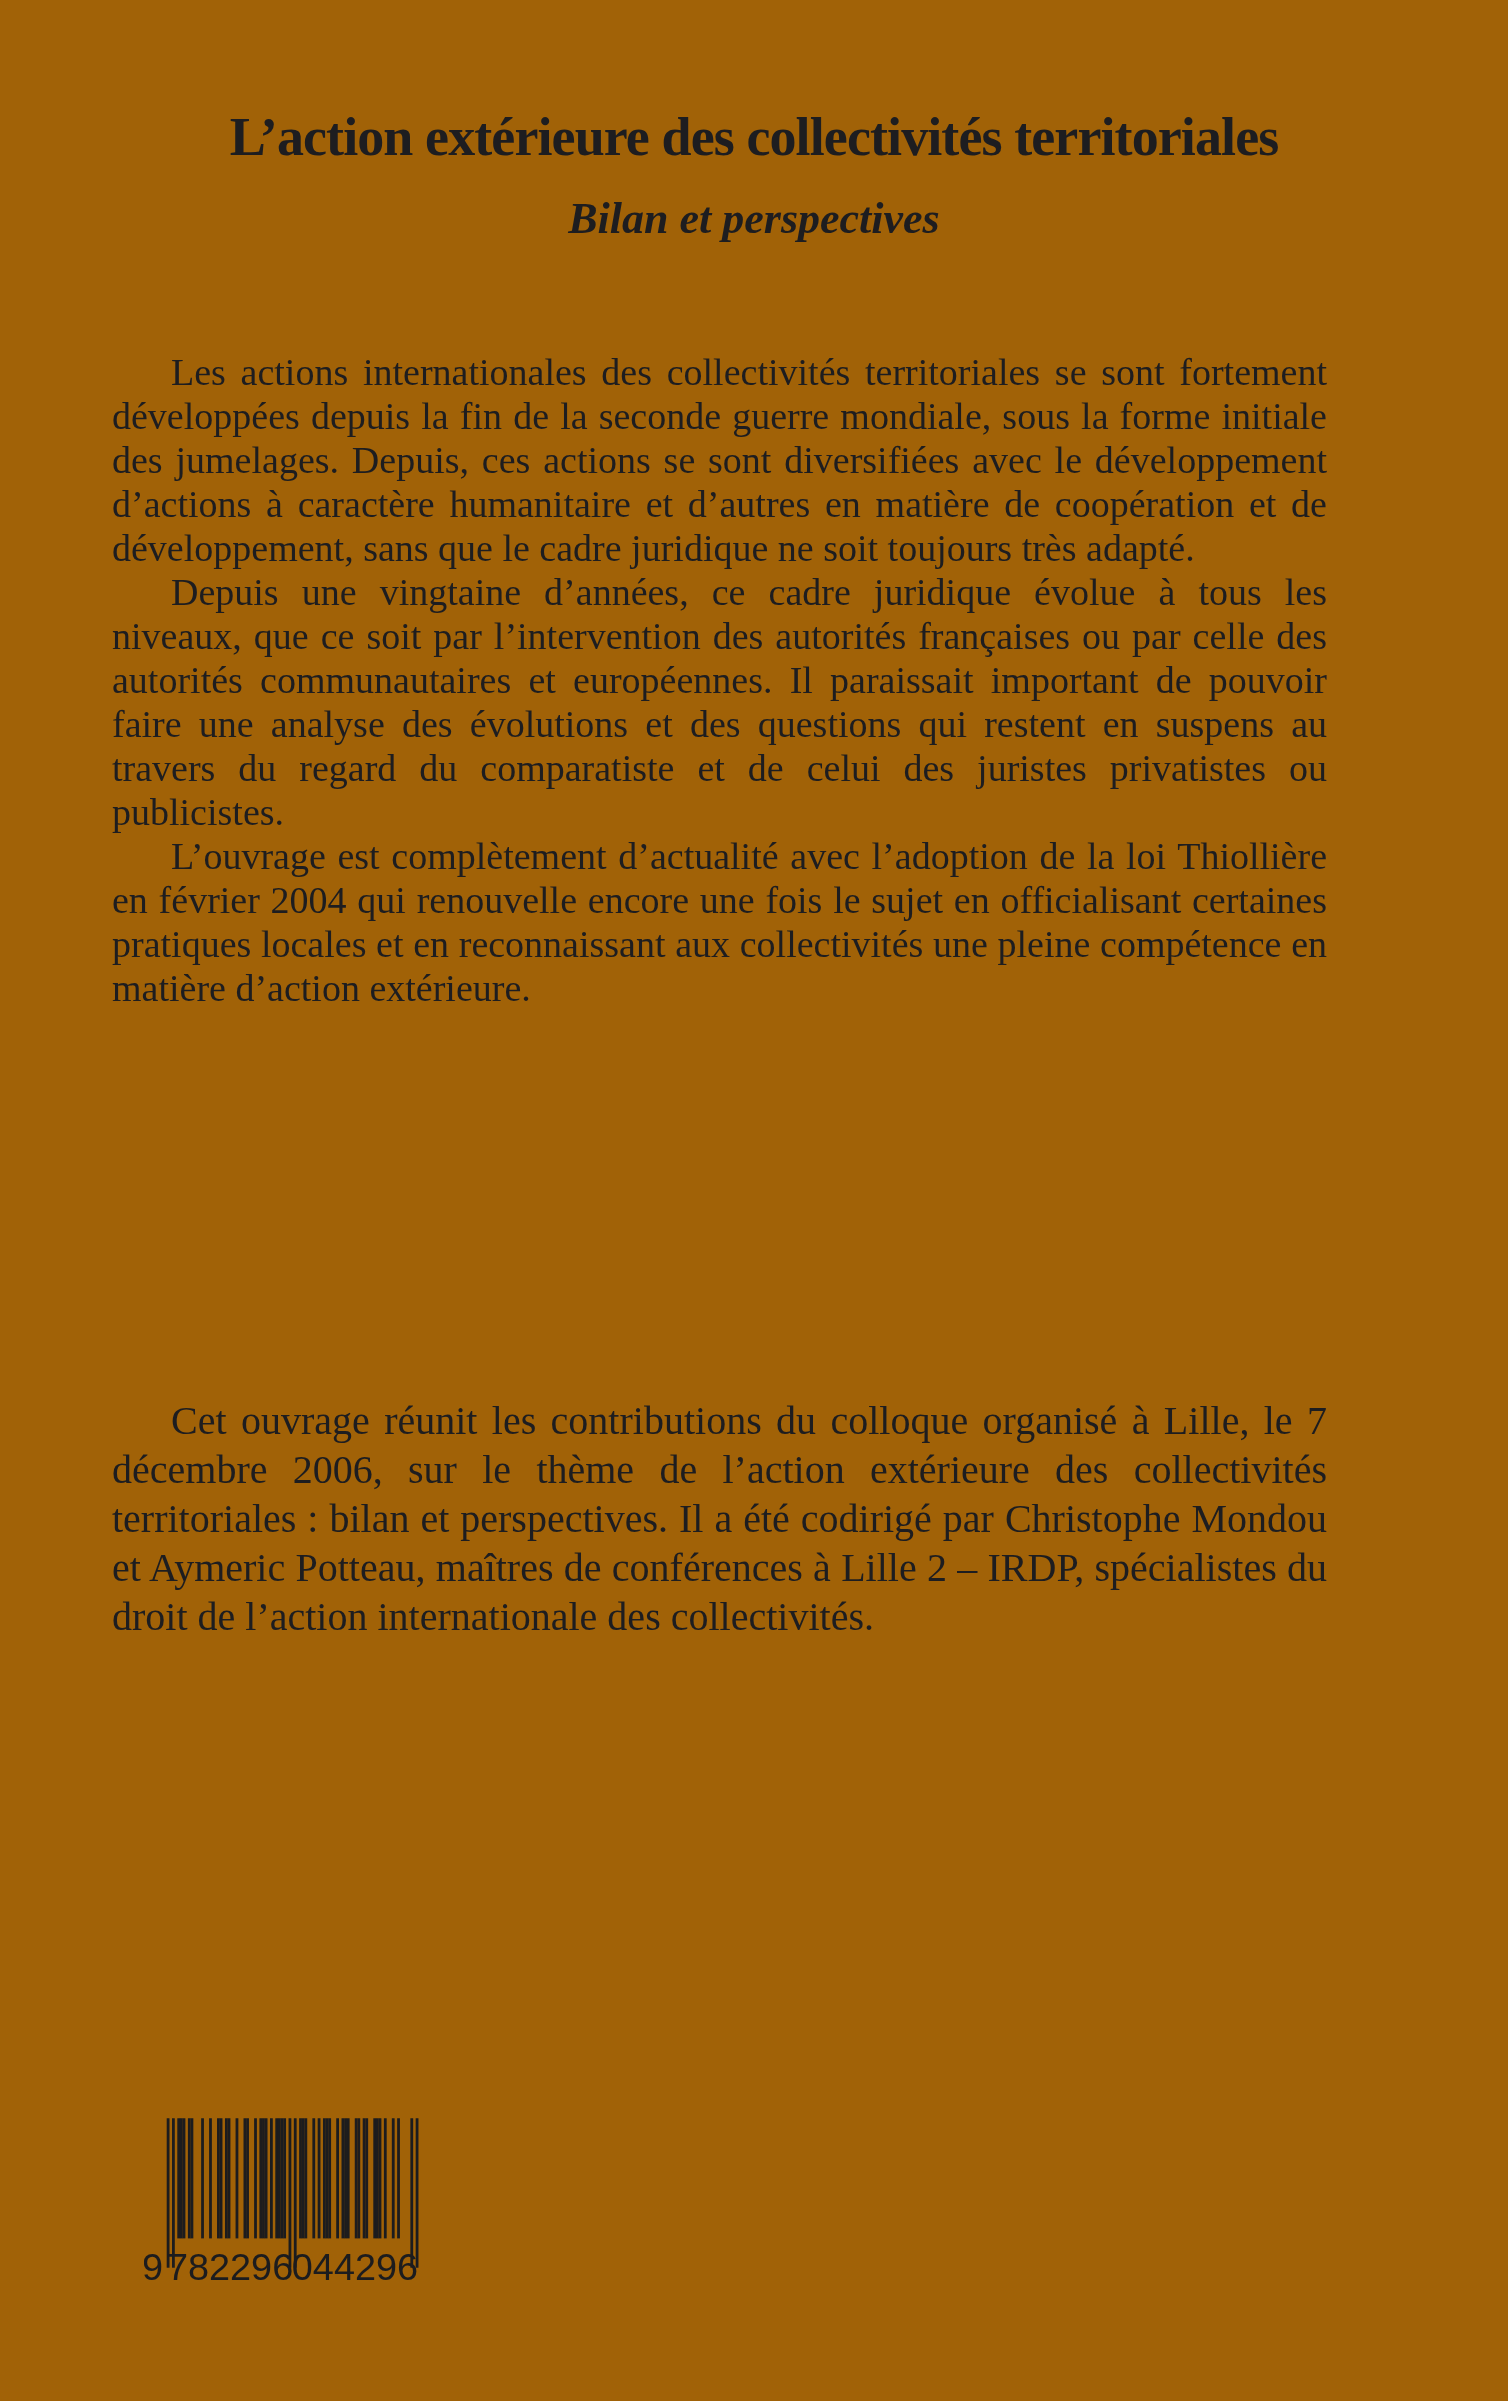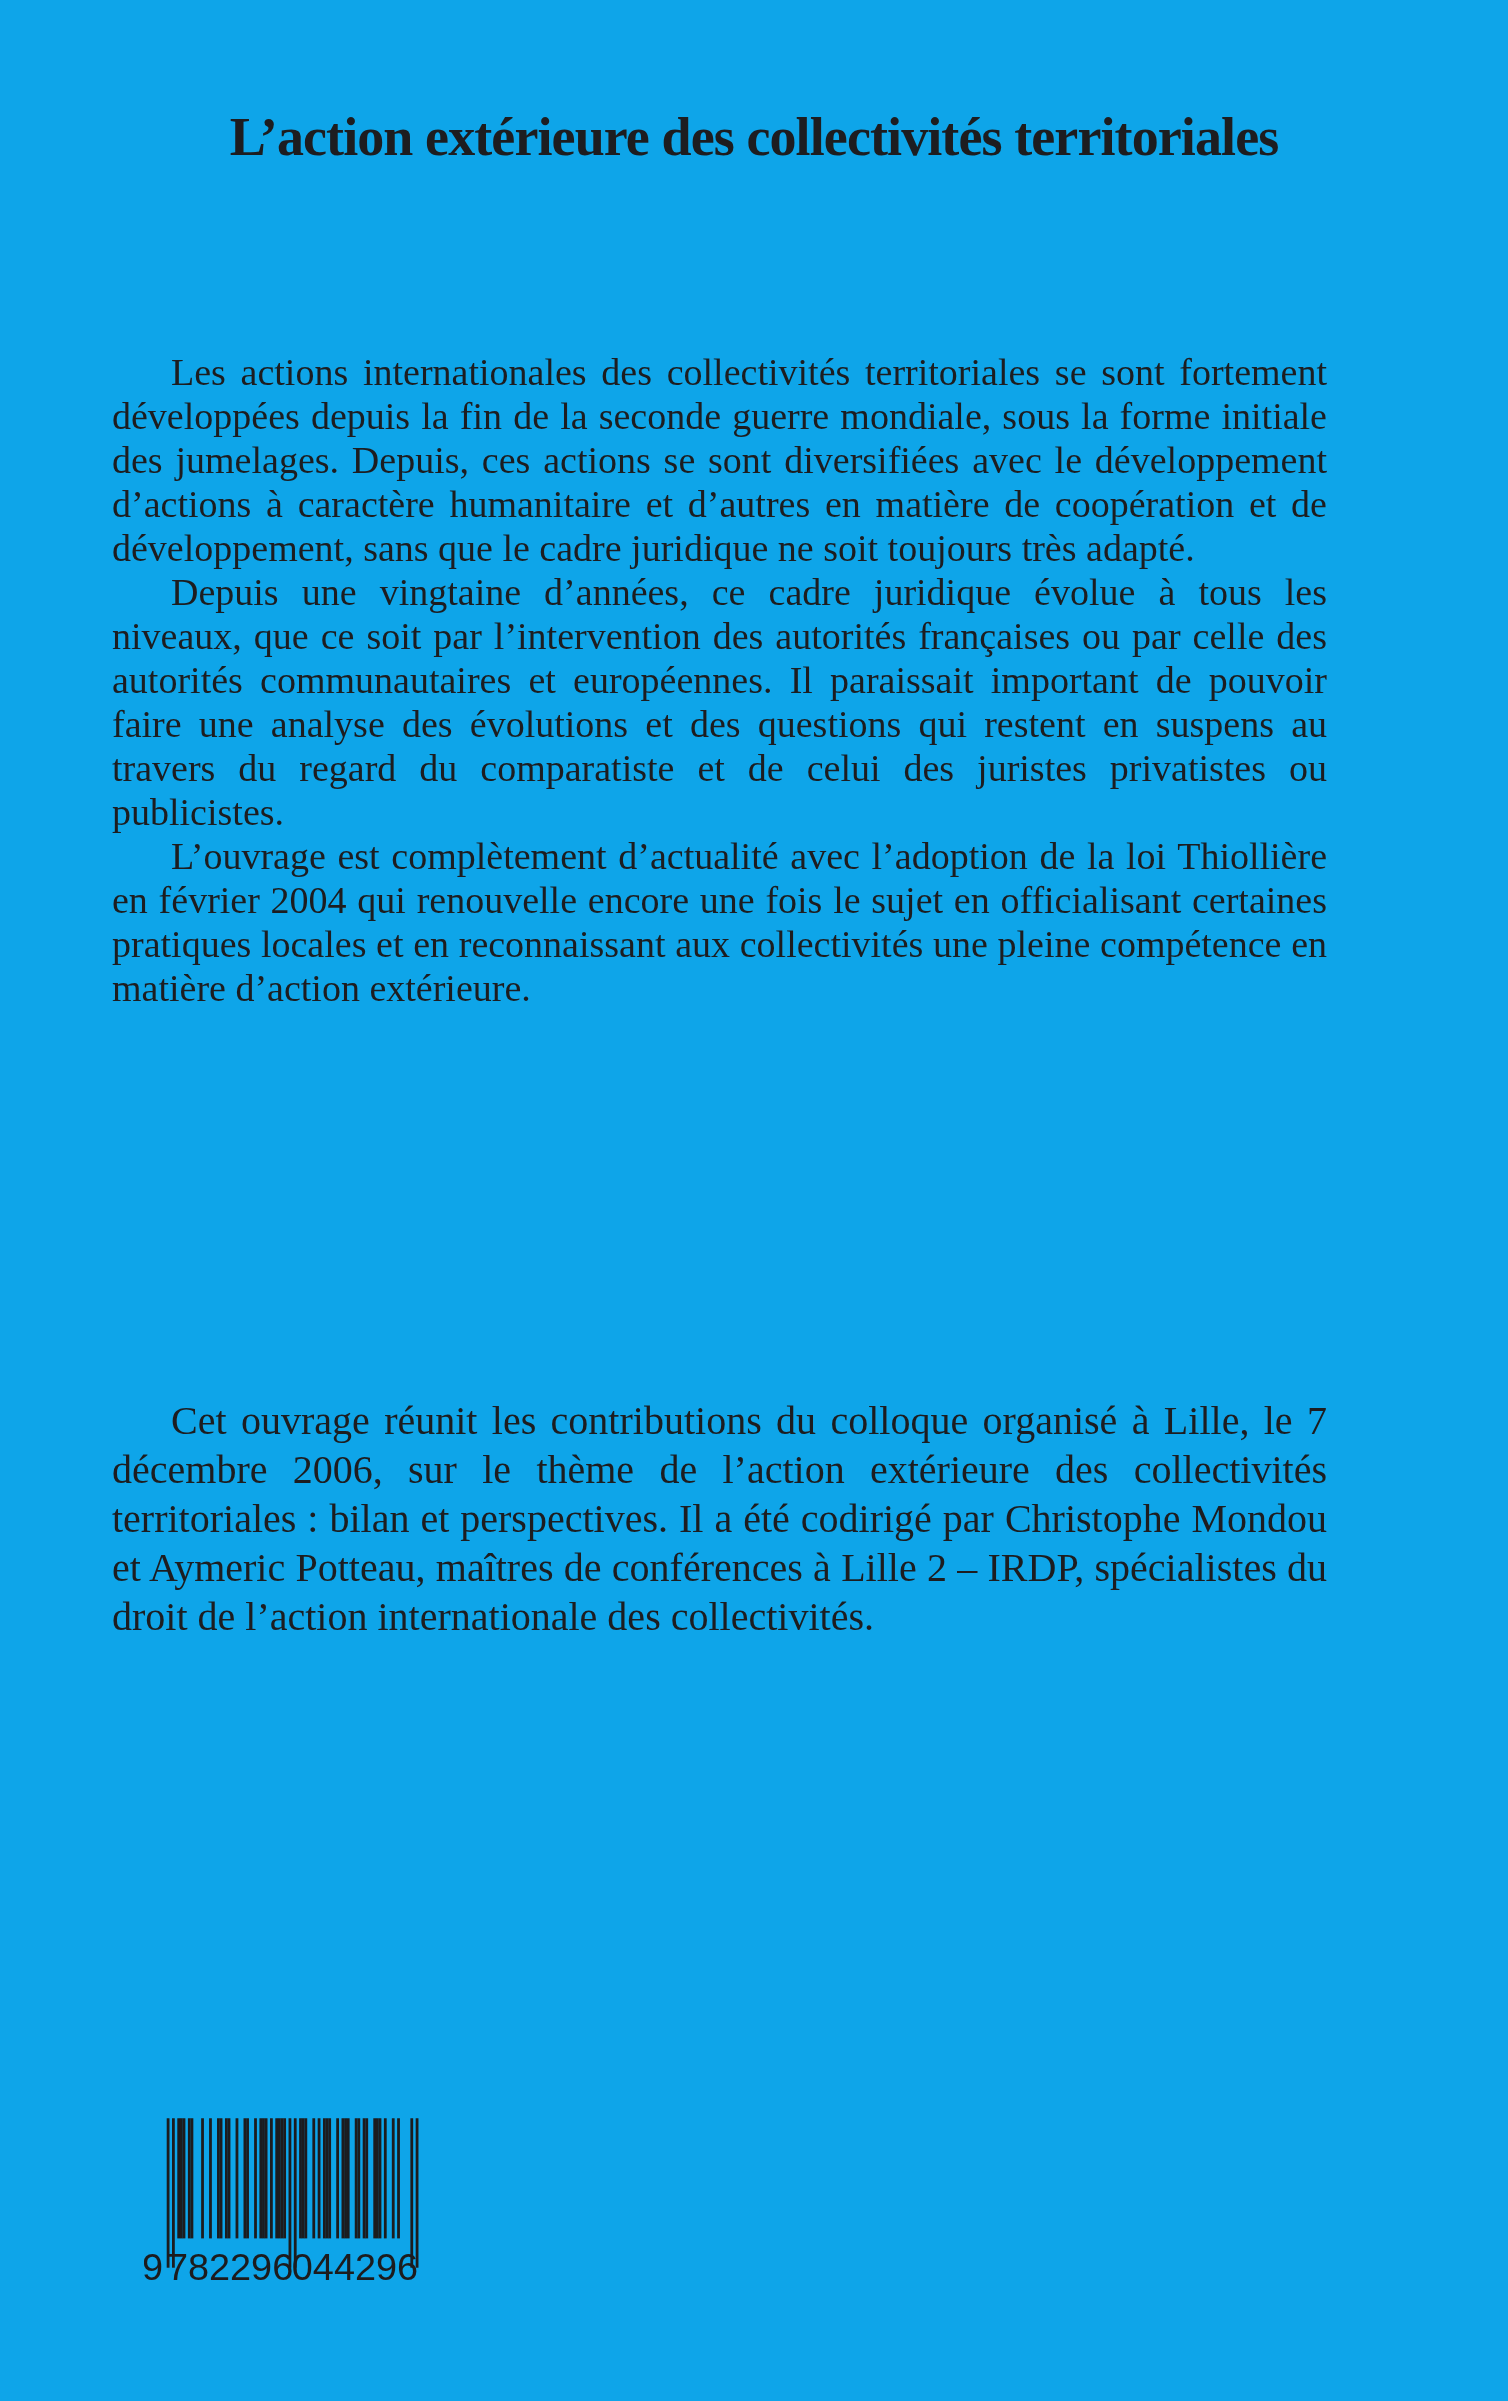--- a/index.html
+++ b/index.html
@@ -1,20 +1,20 @@
 <!DOCTYPE html>
 <html style="font-size:15px"><head>
 <meta charset="utf-8">
 <style>
   html, body { margin: 0; padding: 0; background: #555; }
   .page {
     position: relative;
     width: 1508px;
     height: 2402px;
-    background: #0ea5e9;
+    background: #a16207;
     font-family: "Liberation Serif", serif;
     color: #1d1d20;
     overflow: hidden;
   }
   .title {
     position: absolute;
     top: 106px; left: 0; right: 0;
     text-align: center;
     font-size: 54px;
     font-weight: bold;
@@ -77,20 +77,21 @@
     font-size: 37px;
   }
 </style>
 </head>
 <body>
 
 <div class="page">
 
   <h1 class="title">L’action extérieure des collectivités territoriales</h1>
 
+  <h2 class="subtitle">Bilan et perspectives</h2>
 
   <section class="synopsis">
     <p>Les actions internationales des collectivités territoriales se sont fortement développées depuis la fin de la seconde guerre mondiale, sous la forme initiale des jumelages. Depuis, ces actions se sont diversifiées avec le développement d’actions à caractère humanitaire et d’autres en matière de coopération et de développement, sans que le cadre juridique ne soit toujours très adapté.</p>
     <p>Depuis une vingtaine d’années, ce cadre juridique évolue à tous les niveaux, que ce soit par l’intervention des autorités françaises ou par celle des autorités communautaires et européennes. Il paraissait important de pouvoir faire une analyse des évolutions et des questions qui restent en suspens au travers du regard du comparatiste et de celui des juristes privatistes ou publicistes.</p>
     <p>L’ouvrage est complètement d’actualité avec l’adoption de la loi Thiollière en février 2004 qui renouvelle encore une fois le sujet en officialisant certaines pratiques locales et en reconnaissant aux collectivités une pleine compétence en matière d’action extérieure.</p>
   </section>
 
   <section class="colophon">
     <p>Cet ouvrage réunit les contributions du colloque organisé à Lille, le 7 décembre 2006, sur le thème de l’action extérieure des collectivités territoriales : bilan et perspectives. Il a été codirigé par Christophe Mondou et Aymeric Potteau, maîtres de conférences à Lille 2 – IRDP, spécialistes du droit de l’action internationale des collectivités.</p>
   </section>

